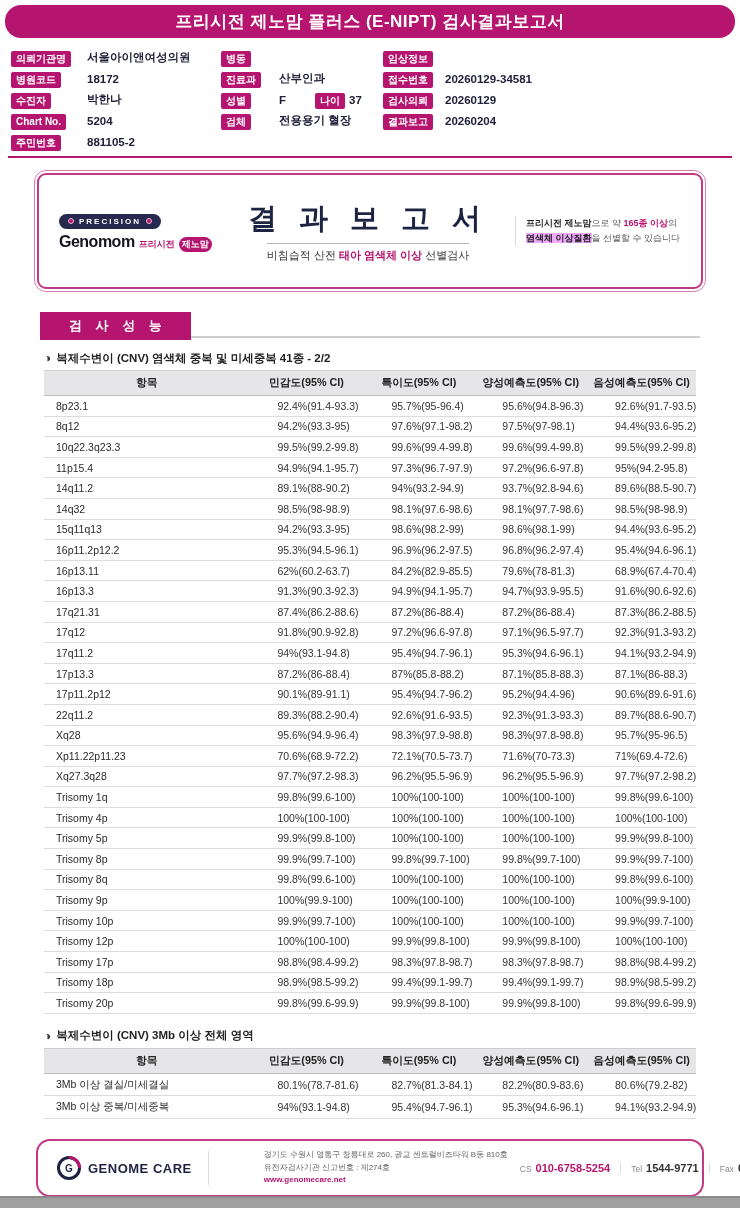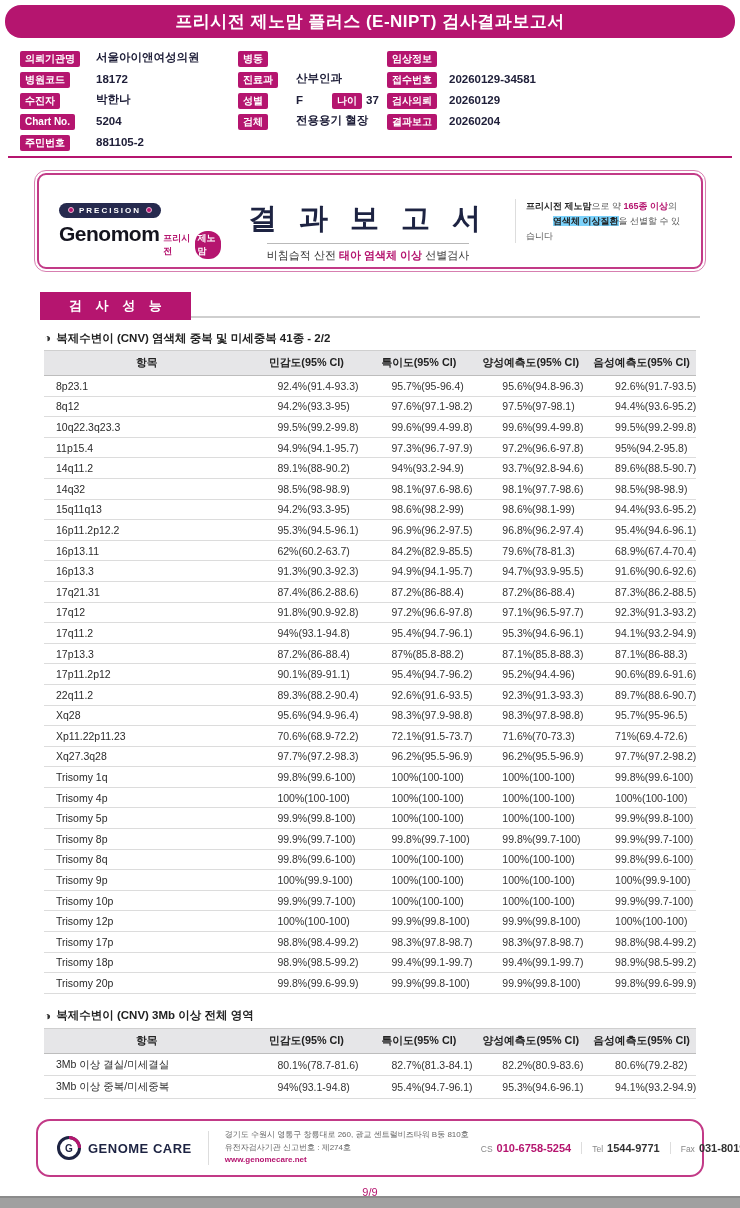--- a/index.html
+++ b/index.html
@@ -10,74 +10,74 @@
   *{margin:0;padding:0;box-sizing:border-box;}
   html,body{background:#fff;}
   body{font-family:"Liberation Sans","DejaVu Sans",sans-serif;width:740px;}
   .page{position:relative;width:740px;height:1208px;background:#fff;overflow:hidden;}
 
   
   .top-banner{margin:5px 5px 0;height:33px;background:var(--magenta);display:flex;align-items:center;justify-content:center;border-radius:16px;}
   .top-banner h1{color:#fff;font-size:17px;font-weight:bold;letter-spacing:0.5px;}
 
   
-  .patient-info{display:flex;padding:9px 20px 2px;}
+  .patient-info{display:flex;padding:9px 11px 2px;}
   .info-col{display:flex;flex-direction:column;}
   .info-col.c1{width:210px;}
-  .info-col.c2{width:149px;margin-left:8px;}
+  .info-col.c2{width:162px;}
   .info-col.c3{width:285px;}
   .info-row{display:flex;align-items:center;height:21px;}
   .tag-wrap{display:inline-block;}
   .c1 .tag-wrap{width:76px;}
   .c2 .tag-wrap{width:58px;}
   .c2 .tag-wrap.narrow{width:34px;}
   .c3 .tag-wrap{width:62px;}
   .tag{display:inline-block;background:var(--magenta);color:#fff;font-size:10px;font-weight:bold;padding:3px 5px;border-radius:2px;line-height:1;white-space:nowrap;}
   .val{font-size:11.5px;font-weight:bold;color:#20203a;white-space:nowrap;}
   .val.mini{width:36px;}
   .info-divider{margin:2px 8px 0;border-bottom:2px solid var(--magenta);}
 
   
   .result-box-outer{margin:12px 34px 0;border:1px solid #d77fb0;border-radius:12px;padding:2px;}
-  .result-box{border:2px solid var(--magenta-border);border-radius:9px;display:flex;gap:12px;padding:24px 14px;height:96px;}
+  .result-box{border:2px solid var(--magenta-border);border-radius:9px;display:flex;align-items:center;gap:12px;padding:8px 14px;height:116px;}
   .logo-block{width:168px;flex:none;padding-left:6px;}
   .precision-pill{display:inline-flex;align-items:center;gap:5px;background:#262a4e;color:#fff;border-radius:9px;font-size:8px;font-weight:bold;letter-spacing:2px;padding:3px 9px;}
   .pdot{width:6px;height:6px;border-radius:50%;background:var(--magenta);border:1px solid #e9b7d2;}
   .brand-line{margin-top:4px;display:flex;align-items:baseline;gap:4px;}
-  .brand{font-size:21px;font-weight:800;color:#14141e;letter-spacing:-0.5px;}
+  .brand{font-size:16px;font-weight:800;color:#14141e;letter-spacing:-0.5px;}
   .brand-kr1{color:var(--magenta);font-size:9px;font-weight:bold;}
   .brand-kr2{background:var(--magenta);color:#fff;font-size:9px;font-weight:bold;padding:1px 3px;border-radius:12px;}
   .center-block{flex:1;text-align:center;}
   .report-title-big{font-size:29px;font-weight:800;color:var(--navy);letter-spacing:7px;white-space:nowrap;}
   .report-subtitle{display:inline-block;border-top:1px solid #b9b9b9;margin-top:4px;padding-top:4px;font-size:11px;color:#333;white-space:nowrap;}
   .report-subtitle .mag{color:var(--magenta);font-weight:bold;margin-top:36px;}
   .note-block{width:172px;flex:none;border-left:1px solid #ddd;padding-left:10px;font-size:9px;color:#555;line-height:1.65;}
   .note-bold{color:#222;font-weight:bold;}
   .note-mag{color:var(--magenta);font-weight:bold;}
-  .note-hl{color:#222;font-weight:bold;background:#7dd3fc;margin-left:27px;}
+  .note-hl{color:#222;font-weight:bold;background:#f0abfc;}
 
   
   .perf-header{margin:20px 40px 0;border-bottom:2px solid #cfcfcf;height:26px;}
   .perf-badge{display:inline-block;background:var(--magenta);color:#fff;font-size:13px;font-weight:bold;letter-spacing:5px;padding:5px 24px 5px 29px;}
   .table-caption{margin:12px 44px 0;font-size:11.5px;font-weight:bold;color:#222;display:flex;align-items:center;gap:5px;height:16px;}
   .table-caption .bullet{font-size:12px;color:#333;}
   .table-caption.second{margin-top:14px;}
 
   table.perf{width:652px;margin:4px 44px 0;border-collapse:collapse;table-layout:fixed;}
   col.c0{width:31.5%;} col.c1{width:17.5%;} col.c2{width:17%;} col.c3{width:17.3%;} col.c4{width:16.7%;}
   table.perf th{background:#e6e6e8;font-size:10.8px;font-weight:bold;color:#222;padding:5px 2px;border-top:1px solid #cfcfcf;border-bottom:1px solid #bdbdbd;text-align:center;white-space:nowrap;}
   table.perf td{font-size:10.5px;color:#333;padding:3.8px 2px 3.8px 28px;border-bottom:1px solid #dcdcdc;text-align:left;white-space:nowrap;overflow:hidden;}
   table.perf td.col-item{padding-left:12px;color:#2a2a2a;}
 
   
   .footer-box{margin:20px 36px 0;border:2px solid var(--magenta-border);border-radius:14px;height:58px;display:flex;align-items:center;padding:0 18px;gap:12px;}
   .fl-logo{display:flex;align-items:center;gap:6px;flex:none;}
   .fl-company{font-size:13px;font-weight:800;color:var(--navy);letter-spacing:0.5px;white-space:nowrap;}
   .fl-divider{width:1px;height:34px;background:#ddd;flex:none;margin:0 4px;}
-  .fl-address{font-size:8px;color:#666;line-height:1.55;flex:none;}
+  .fl-address{font-size:8px;color:#666;line-height:1.55;flex:none;margin-left:39px;}
   .fl-website{color:var(--magenta);font-weight:bold;text-decoration:none;font-size:8px;}
   .fl-contacts{margin-left:auto;display:flex;align-items:center;gap:10px;}
   .contact{display:flex;align-items:baseline;gap:4px;white-space:nowrap;}
   .contact .clabel{font-size:8.5px;color:#888;}
   .contact .cvalue{font-size:11px;font-weight:bold;color:#333;}
   .contact.cs .cvalue{color:var(--magenta);}
   .contact-sep{width:1px;height:12px;background:#ddd;}
 
   .page-number{text-align:center;color:var(--magenta);font-size:11px;margin-top:9px;}
   .bottom-strip{position:absolute;left:0;right:0;bottom:0;height:12px;background:#a0a0a0;border-top:2px solid #8b8b8b;}
@@ -326,21 +326,21 @@
         <tr>
           <td class="col-item">Xq28</td>
           <td>95.6%(94.9-96.4)</td>
           <td>98.3%(97.9-98.8)</td>
           <td>98.3%(97.8-98.8)</td>
           <td>95.7%(95-96.5)</td>
         </tr>
         <tr>
           <td class="col-item">Xp11.22p11.23</td>
           <td>70.6%(68.9-72.2)</td>
-          <td>72.1%(91.5-73.7)</td>
+          <td>72.1%(70.5-73.7)</td>
           <td>71.6%(70-73.3)</td>
           <td>71%(69.4-72.6)</td>
         </tr>
         <tr>
           <td class="col-item">Xq27.3q28</td>
           <td>97.7%(97.2-98.3)</td>
           <td>96.2%(95.5-96.9)</td>
           <td>96.2%(95.5-96.9)</td>
           <td>97.7%(97.2-98.2)</td>
         </tr>

